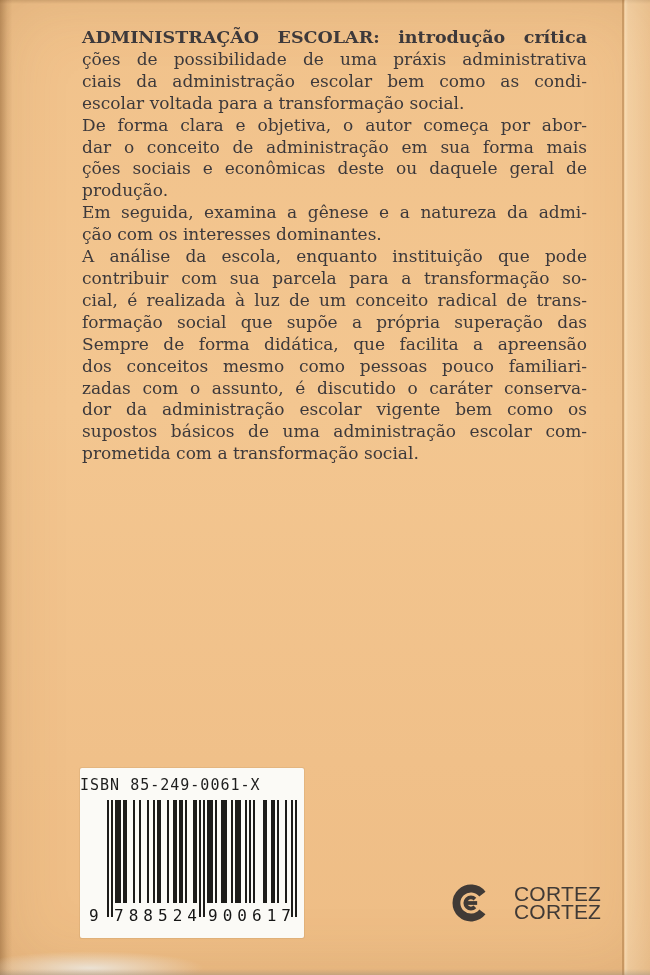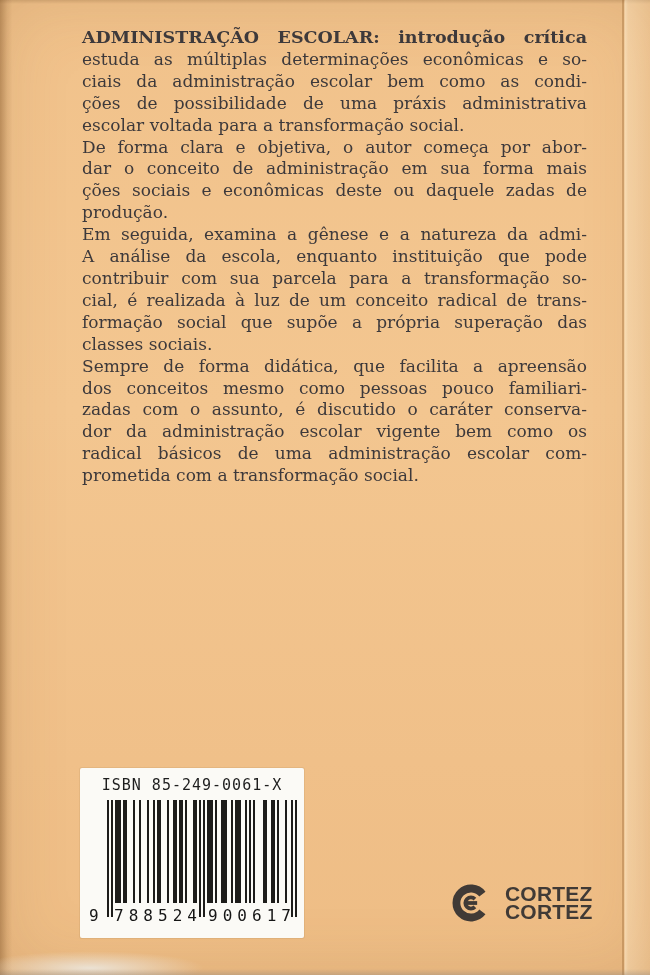--- a/index.html
+++ b/index.html
@@ -26,68 +26,67 @@
   .blurb{position:absolute;left:82px;top:27px;width:505px;
     font-family:"DejaVu Serif",serif;font-size:17px;line-height:21.9px;
     color:var(--ink,#3d393b);}
   .blurb .line{text-align:justify;text-align-last:justify;white-space:normal;}
   .blurb .line.last{text-align:left;text-align-last:left;}
   .blurb .line.bold{font-weight:bold;font-size:17.5px;}
 
   
   .barcode-box{position:absolute;left:80px;top:768px;width:224px;height:170px;
     background:#fbfaf6;border-radius:2px;box-shadow:0 0 0 1px rgba(90,60,25,.08);}
-  .isbn-label{position:absolute;left:0;right:0;top:8px;text-align:center;
+  .isbn-label{position:absolute;left:0;right:0;top:8px;text-align:left;
     font-family:"DejaVu Sans Mono",monospace;font-size:15px;letter-spacing:1px;color:#1e1e1e;}
   .bars{position:absolute;left:27px;top:32px;width:190px;height:125px;}
   .bar{position:absolute;top:0;width:2px;height:103px;background:var(--bar,#1d1c1a);}
   .bar.guard{height:117px;}
   .bc-digit{position:absolute;bottom:0;height:19px;line-height:19px;
     font-family:"DejaVu Sans Mono",monospace;font-size:16px;color:#151515;}
   .bc-lead{left:-18px;}
   .bc-g1{left:7px;width:83px;display:flex;justify-content:space-between;}
   .bc-g2{left:101px;width:83px;display:flex;justify-content:space-between;}
 
   
   .publisher{position:absolute;left:452px;top:884px;display:flex;align-items:center;
     color:var(--pub,#403a36);}
   .logo-mark{width:38px;height:38px;flex:0 0 auto;}
-  .pub-text{margin-left:15px;font-family:"Liberation Sans",sans-serif;font-weight:bold;
+  .pub-text{margin-left:24px;font-family:"Liberation Sans",sans-serif;font-weight:normal;
     font-size:21px;line-height:18.5px;letter-spacing:.2px;}
 </style>
 </head>
 <body>
 
 <div class="page" style="--ink: #3d393b; --bar: #1d1c1a; --pub: #403a36;">
   <div class="edge-top"></div>
   <div class="edge-left"></div>
   <div class="right-strip"></div>
   <div class="crease"></div>
 
   <div class="blurb" id="blurb">
       <div class="line bold">ADMINISTRAÇÃO ESCOLAR: introdução crítica</div>
-      <div class="line">estuda as múltiplas determinações econômicas e so-</div>
+      <div class="line">ções de possibilidade de uma práxis administrativa</div>
       <div class="line">ciais da administração escolar bem como as condi-</div>
-      <div class="line">ções de possibilidade de uma práxis administrativa</div>
       <div class="line last">escolar voltada para a transformação social.</div>
       <div class="line">De forma clara e objetiva, o autor começa por abor-</div>
       <div class="line">dar o conceito de administração em sua forma mais</div>
-      <div class="line">ções sociais e econômicas deste ou daquele zadas de</div>
+      <div class="line">ções sociais e econômicas deste ou daquele geral de</div>
       <div class="line last">produção.</div>
       <div class="line">Em seguida, examina a gênese e a natureza da admi-</div>
+      <div class="line last">ção com os interesses dominantes.</div>
       <div class="line">A análise da escola, enquanto instituição que pode</div>
       <div class="line">contribuir com sua parcela para a transformação so-</div>
       <div class="line">cial, é realizada à luz de um conceito radical de trans-</div>
       <div class="line">formação social que supõe a própria superação das</div>
-      <div class="line last">classes sociais.</div>
       <div class="line">Sempre de forma didática, que facilita a apreensão</div>
       <div class="line">dos conceitos mesmo como pessoas pouco familiari-</div>
       <div class="line">zadas com o assunto, é discutido o caráter conserva-</div>
       <div class="line">dor da administração escolar vigente bem como os</div>
-      <div class="line">radical básicos de uma administração escolar com-</div>
+      <div class="line">supostos básicos de uma administração escolar com-</div>
       <div class="line last">prometida com a transformação social.</div>
     </div>
 
   <div class="barcode-box">
     <div class="isbn-label">ISBN 85-249-0061-X</div>
     <div class="bars" id="bars">
       <div class="bc-digit bc-lead">9</div>
       <div class="bc-digit bc-g1" id="bcg1">
           <span>7</span>
           <span>8</span>

